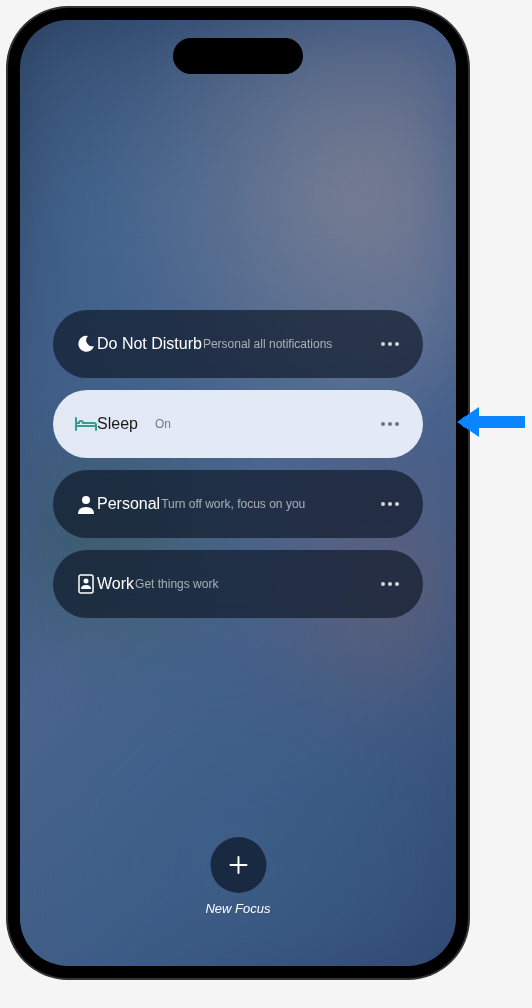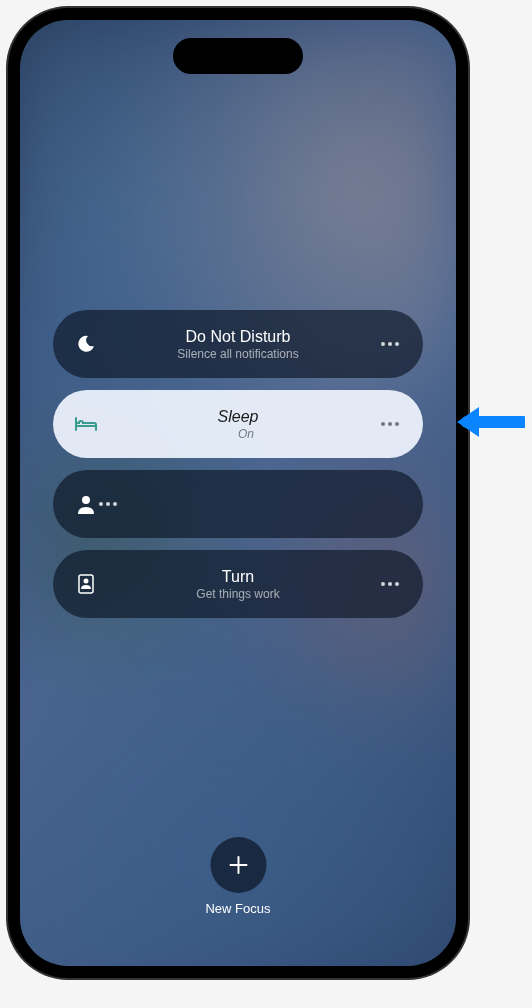--- a/index.html
+++ b/index.html
@@ -89,37 +89,36 @@
     }
     
     .focus-item.dark {
       background: rgba(10, 20, 35, 0.65);
       backdrop-filter: blur(10px);
     }
     
     .focus-item.light {
       background: rgba(240, 245, 255, 0.92);
       backdrop-filter: blur(10px);
-      font-style: italic;
     }
     
     .focus-icon {
       width: 22px;
       height: 22px;
       display: flex;
       align-items: center;
       justify-content: center;
       flex-shrink: 0;
     }
     
     .focus-text {
       flex: 1;
       text-align: center;
       display: flex;
-      flex-direction: column;
+      flex-direction: row;
       align-items: center;
       gap: 1px;
     }
     
     .focus-title {
       font-size: 16px;
       font-weight: 500;
       line-height: 1.2;
     }
     
@@ -160,20 +159,21 @@
     .new-focus {
       position: absolute;
       bottom: 50px;
       left: 50%;
       transform: translateX(-50%);
       display: flex;
       flex-direction: column;
       align-items: center;
       gap: 8px;
       cursor: pointer;
+      font-style: italic;
     }
     
     .plus-circle {
       width: 56px;
       height: 56px;
       border-radius: 50%;
       background: rgba(10, 20, 35, 0.7);
       display: flex;
       align-items: center;
       justify-content: center;
@@ -210,21 +210,21 @@
       <div class="focus-list">
 
         <div class="focus-item dark">
           <div class="focus-icon">
             <svg width="20" height="20" viewBox="0 0 20 20">
               <path d="M 12 2 A 8 8 0 1 0 18 12 A 6 6 0 0 1 12 2 Z" fill="#fff"></path>
             </svg>
           </div>
           <div class="focus-text">
             <div class="focus-title">Do Not Disturb</div>
-            <div class="focus-subtitle">Silence all notifications</div>
+            <div class="focus-subtitle">Personal all notifications</div>
           </div>
           <div class="more-btn">
             <div class="dots">
                 <span></span>
                 <span></span>
                 <span></span>
               </div>
           </div>
         </div>
 
@@ -246,40 +246,44 @@
               </div>
           </div>
         </div>
 
         <div class="focus-item dark">
           <div class="focus-icon">
             <svg width="18" height="20" viewBox="0 0 18 20">
               <circle cx="9" cy="6" r="4" fill="#fff"></circle>
               <path d="M 1 20 Q 1 13 9 13 Q 17 13 17 20 Z" fill="#fff"></path>
             </svg>
+          </div>
+          <div class="focus-text">
+            <div class="focus-title">Personal</div>
+            <div class="focus-subtitle">Turn off work, focus on you</div>
           </div>
           <div class="more-btn">
             <div class="dots">
                 <span></span>
                 <span></span>
                 <span></span>
               </div>
           </div>
         </div>
 
         <div class="focus-item dark">
           <div class="focus-icon">
             <svg width="16" height="20" viewBox="0 0 16 20">
               <rect x="1" y="1" width="14" height="18" rx="2" fill="none" stroke="#fff" stroke-width="1.5"></rect>
               <circle cx="8" cy="7" r="2.5" fill="#fff"></circle>
               <path d="M 3 15 Q 3 11 8 11 Q 13 11 13 15 Z" fill="#fff"></path>
             </svg>
           </div>
           <div class="focus-text">
-            <div class="focus-title">Turn</div>
+            <div class="focus-title">Work</div>
             <div class="focus-subtitle">Get things work</div>
           </div>
           <div class="more-btn">
             <div class="dots">
                 <span></span>
                 <span></span>
                 <span></span>
               </div>
           </div>
         </div>

